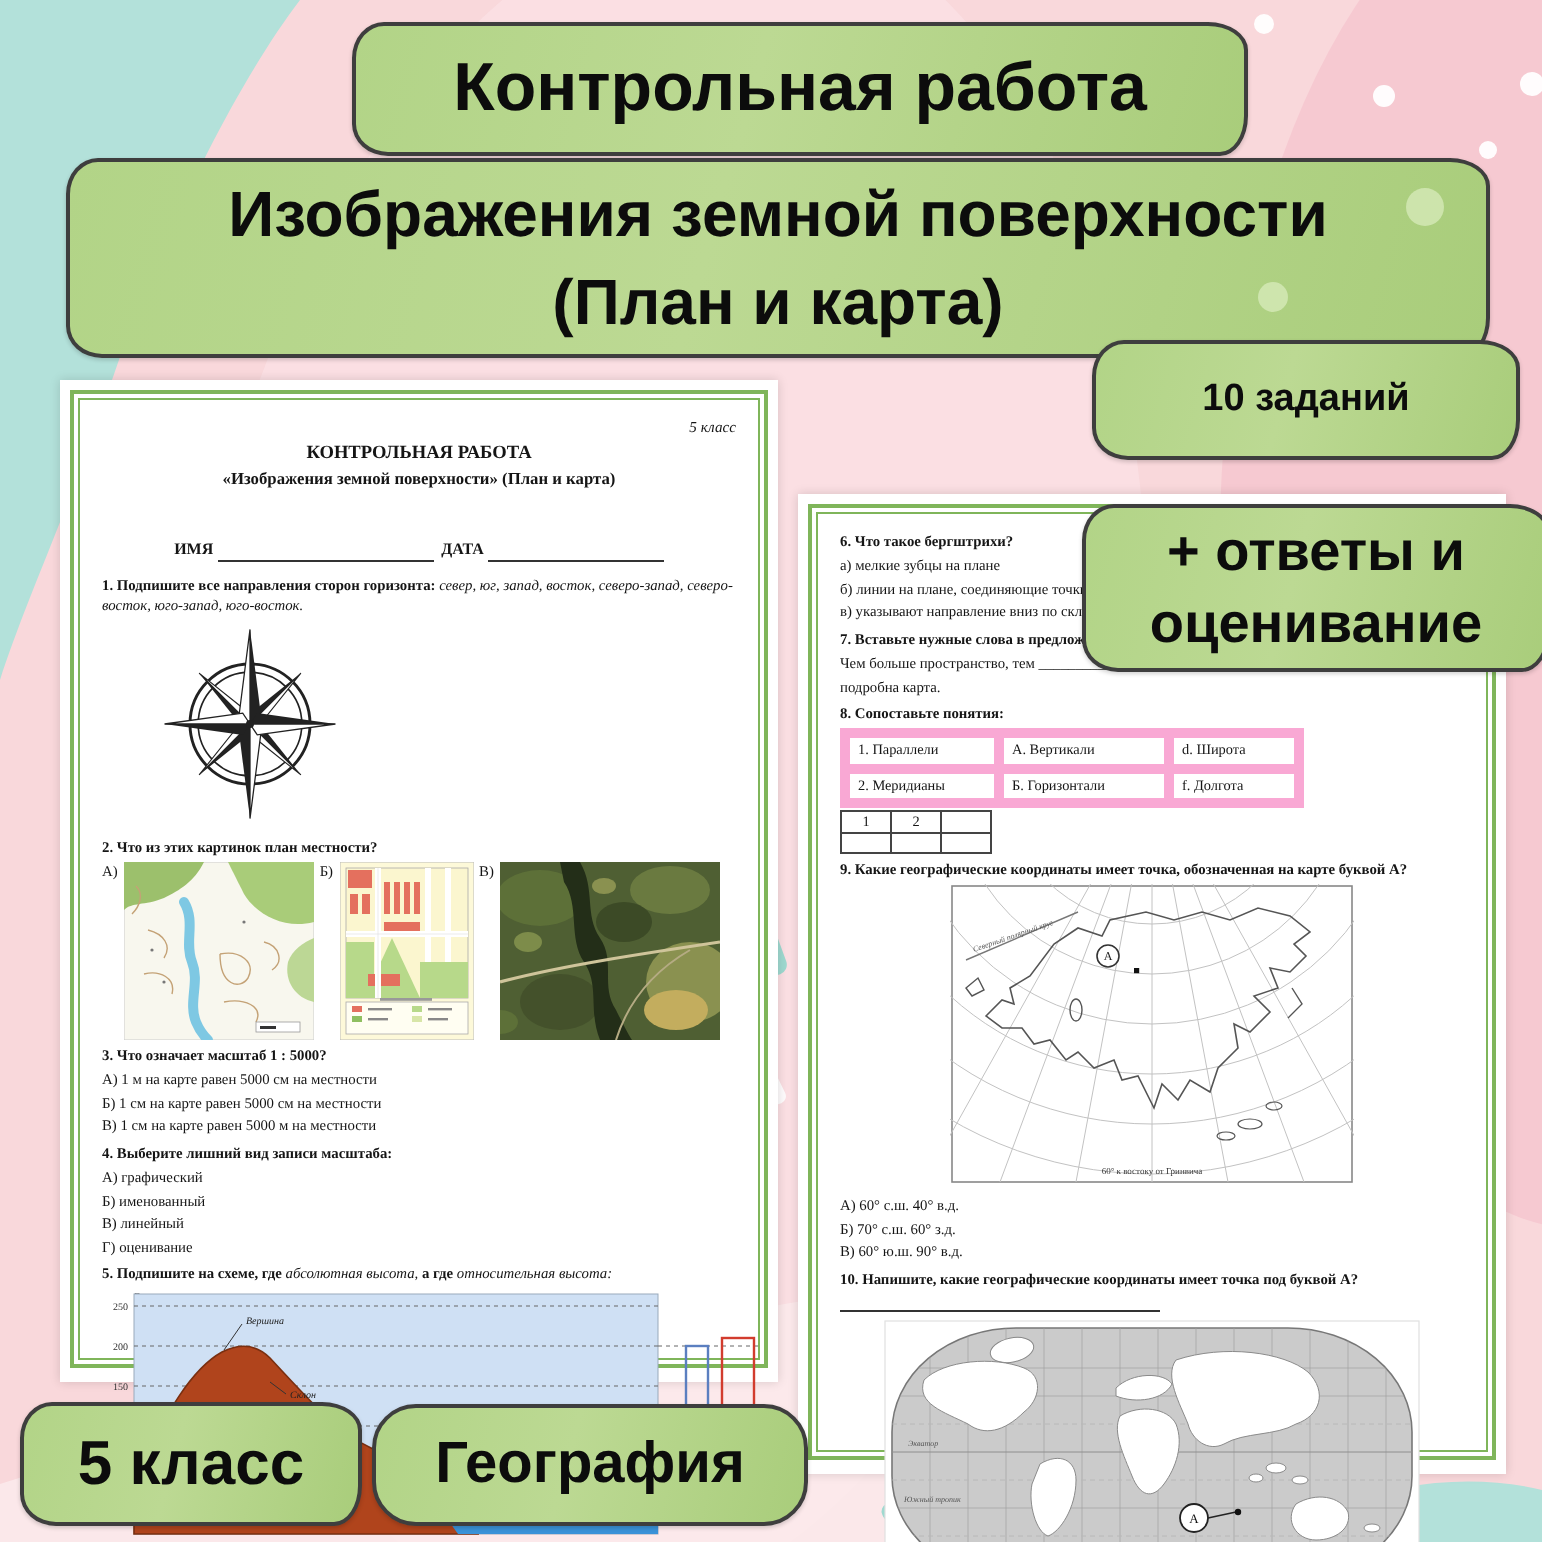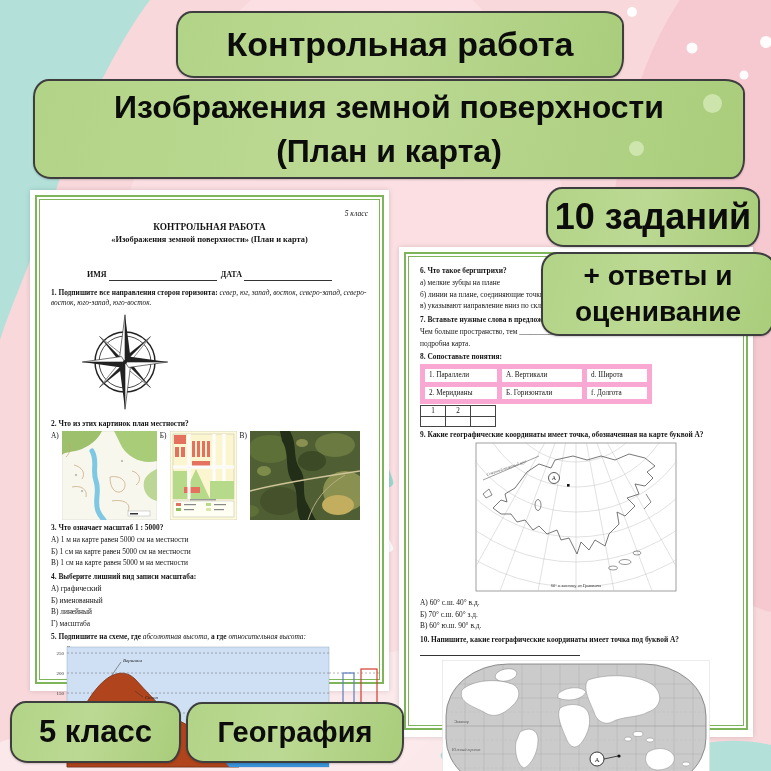--- a/index.html
+++ b/index.html
@@ -10,24 +10,24 @@
   
   .badge{position:absolute;z-index:4;display:flex;align-items:center;justify-content:center;
          background:linear-gradient(105deg,#b2d487 0%,#bcd993 45%,#a9cd7b 100%);
          border:2.5px solid #3e3e3e;color:#0c0c0c;text-align:center;
          font-family:"Liberation Sans",sans-serif;font-weight:bold;
          border-radius:16px 20px 14px 18px / 18px 14px 20px 16px;
          box-shadow:0 1px 2px rgba(0,0,0,.18);}
   .badge .spot{position:absolute;border-radius:50%;background:rgba(222,240,196,.65);}
   #badge-title{left:176px;top:11px;width:444px;height:63px;font-size:34px;}
   #badge-subtitle{left:33px;top:79px;width:708px;height:96px;font-size:32px;line-height:1.38;}
-  #badge-count{left:546px;top:187px;width:210px;height:56px;font-size:36px;}
+  #badge-count{left:546px;top:170px;width:210px;height:56px;font-size:19px;}
   #badge-answers{left:541px;top:252px;width:230px;height:80px;font-size:28px;line-height:1.3;z-index:6;}
   #badge-grade{left:10px;top:701px;width:167px;height:58px;font-size:31px;}
-  #badge-subject{left:186px;top:702px;width:214px;height:57px;font-size:29px;}
+  #badge-subject{left:186px;top:702px;width:214px;height:57px;font-size:29px;border-radius:22px;}
 
   
   .page{position:absolute;z-index:2;background:#fff;box-shadow:0 0 5px rgba(0,0,0,.15);padding:5px;}
   .page-frame{border:2.5px solid #7fb55a;padding:2px;height:calc(100% - 10px);}
   .page-frame-inner{border:1.5px solid #7fb55a;height:100%;box-sizing:border-box;padding:9px 11px 6px;}
   #left-page{left:30px;top:190px;width:359px;height:501px;box-sizing:border-box;}
   #right-page{left:399px;top:247px;width:354px;height:490px;box-sizing:border-box;}
 
   .pc{font-size:7.4px;line-height:1.4;color:#151515;}
   .b{font-weight:bold;} .i{font-style:italic;} 
@@ -216,21 +216,21 @@
 
   <div class="q b">3. Что означает масштаб 1 : 5000?</div>
   <div class="opt">А) 1 м на карте равен 5000 см на местности</div>
   <div class="opt">Б) 1 см на карте равен 5000 см на местности</div>
   <div class="opt">В) 1 см на карте равен 5000 м на местности</div>
 
   <div class="q b">4. Выберите лишний вид записи масштаба:</div>
   <div class="opt">А) графический</div>
   <div class="opt">Б) именованный</div>
   <div class="opt">В) линейный</div>
-  <div class="opt">Г) масштаба</div>
+  <div class="opt">Г) оценивание</div>
 
   <div class="q">
     <span class="b">5. Подпишите на схеме, где</span>
     <span class="i">абсолютная высота,</span>
     <span class="b">а где</span>
     <span class="i">относительная высота:</span>
   </div>
 
   <div class="diagram">
     <svg width="334" height="124" viewBox="0 0 334 124">

